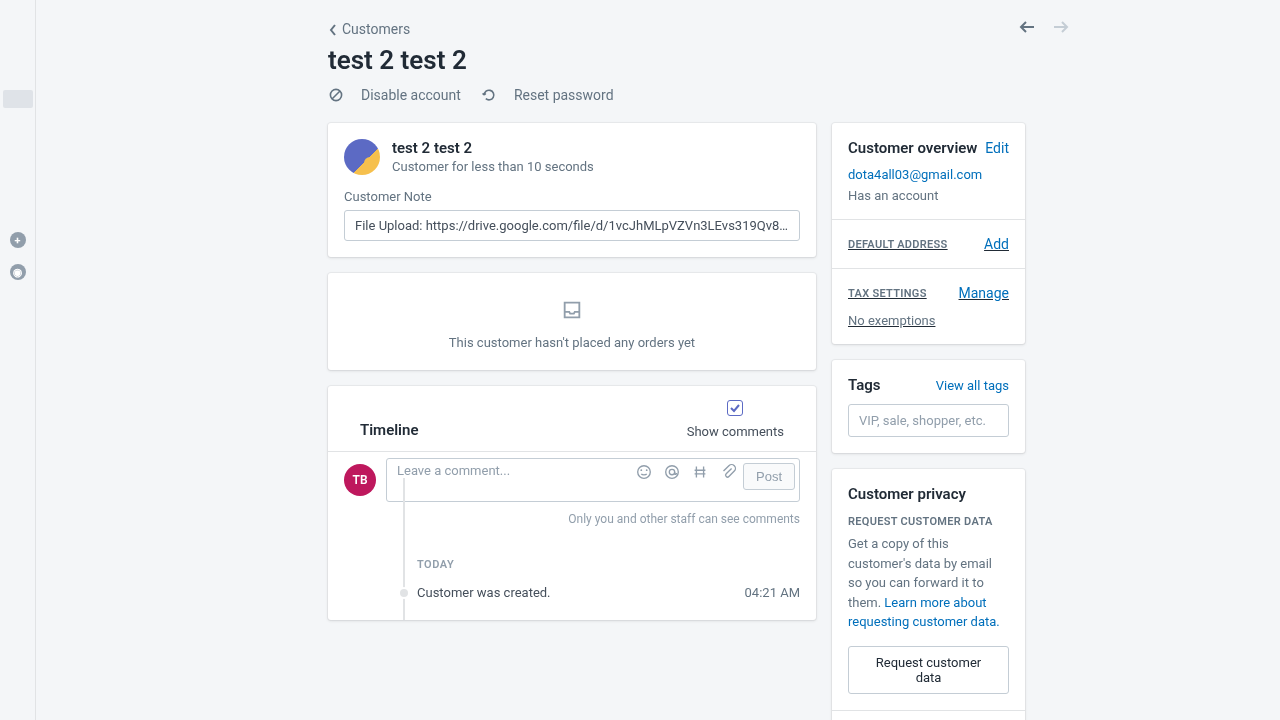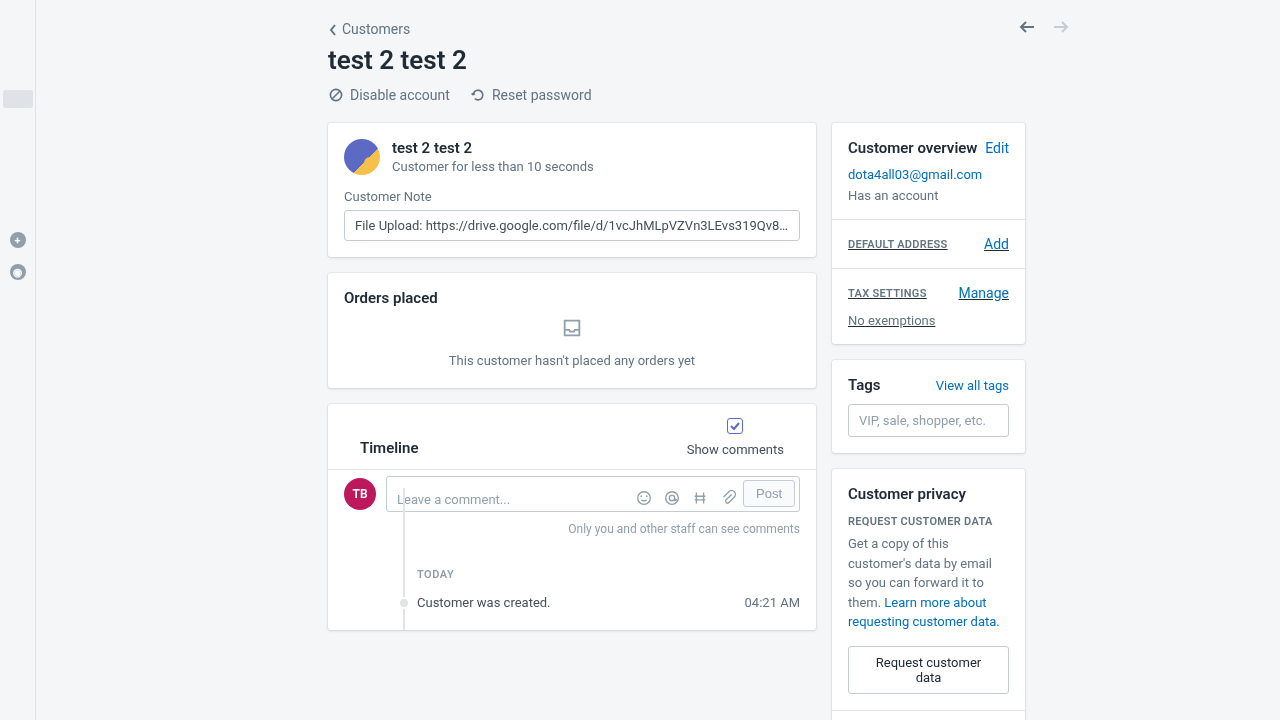--- a/index.html
+++ b/index.html
@@ -59,21 +59,21 @@
 .page-title {
   font-size: 26px;
   font-weight: 600;
   margin-bottom: 12px;
 }
 .actions {
   display: flex; gap: 20px;
   color: #637381;
   margin-bottom: 20px;
 }
-.action { display: flex; align-items: center; gap: 6px; cursor: pointer; }
+.action { display: flex; align-items: center; gap: 17px; cursor: pointer; }
 .action svg { width: 16px; height: 16px; }
 .cols { display: flex; gap: 16px; align-items: flex-start; }
 .col-main { width: 488px; display: flex; flex-direction: column; gap: 16px; }
 .col-side { width: 193px; display: flex; flex-direction: column; gap: 16px; }
 .card {
   background: #fff;
   border-radius: 3px;
   box-shadow: 0 0 0 1px rgba(63,63,68,0.05), 0 1px 3px rgba(63,63,68,0.15);
 }
 .card-section { padding: 16px; }
@@ -123,23 +123,23 @@
   border-top: 1px solid #e1e3e5;
 }
 .avatar-sm {
   width: 32px; height: 32px; border-radius: 50%;
   background: #be185d; color: #fff;
   display: flex; align-items: center; justify-content: center;
   font-size: 12px; font-weight: 600;
   flex-shrink: 0;
 }
 .comment-box {
-  flex: 1; display: flex; align-items: flex-end;
+  flex: 1; display: flex; align-items: flex-start;
   border: 1px solid #c4cdd5; border-radius: 3px;
-  padding: 4px 4px 4px 10px; height: 36px;
+  padding: 4px 4px 4px 10px; height: 44px;
 }
 .comment-input {
   flex: 1; border: none; outline: none; font-size: 13px;
   font-family: inherit; color: #454f5b;
 }
 .comment-input::placeholder { color: #919eab; }
 .comment-icons { display: flex; gap: 10px; align-items: center; margin-right: 6px; }
 .comment-icons svg { width: 18px; height: 18px; color: #919eab; cursor: pointer; }
 .post-btn {
   padding: 5px 12px; border: 1px solid #c4cdd5;
@@ -257,21 +257,20 @@
                   <div class="cust-sub">Customer for less than 10 seconds</div>
                 </div>
               </div>
               <div class="note-label">Customer Note</div>
               <input class="note-input" value="File Upload: https://drive.google.com/file/d/1vcJhMLpVZVn3LEvs319Qv8xUSQlf7qmR" style="">
             </div>
           </div>
 
           <div class="card">
             <div class="card-section">
-              <div class="card-title">Orders placed</div>
               <div class="orders-empty">
                 <svg viewBox="0 0 24 24">
                     <path d="M4 4h16v16H4z M4 14h5l1 2h4l1-2h5" stroke="#919eab" stroke-width="2" fill="none"></path>
                   </svg>
                 <div class="orders-empty-text">This customer hasn't placed any orders yet</div>
               </div>
             </div>
           </div>
 
           <div class="card" style="position:relative;">

